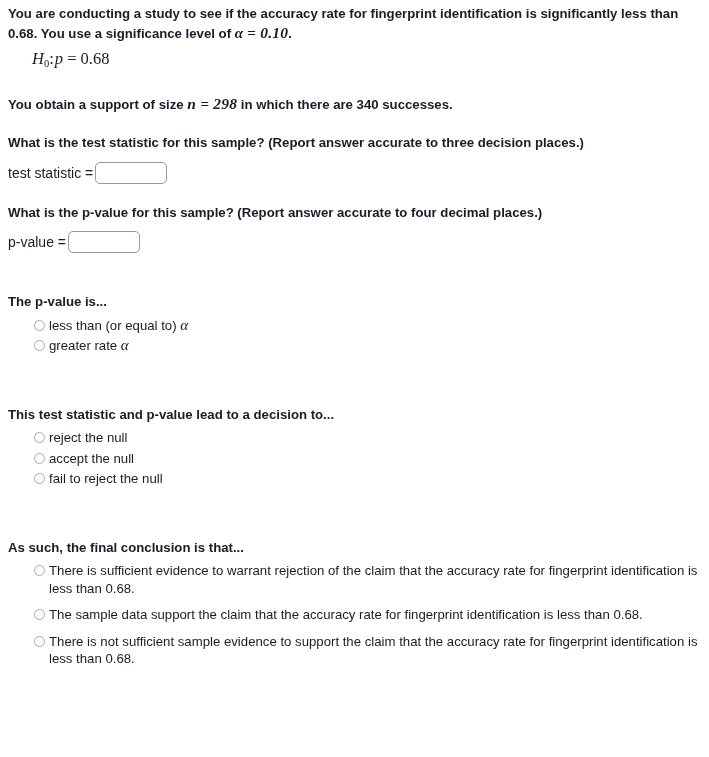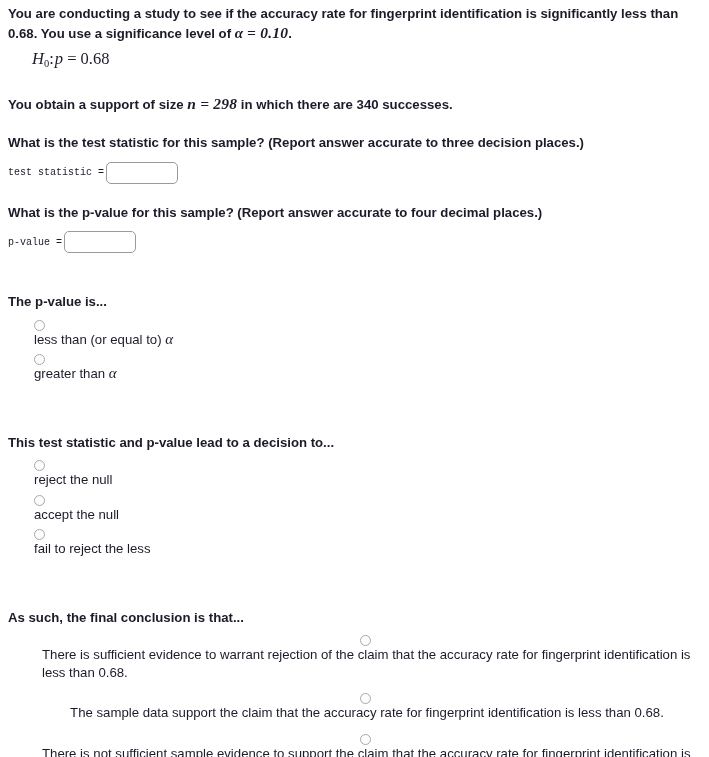--- a/index.html
+++ b/index.html
@@ -64,24 +64,23 @@
   .gap-a { height: 22px; }
   .gap-b { height: 20px; }
 
   
   .answer-row {
     display: flex;
     align-items: center;
     margin-top: 9px;
   }
   .answer-label {
-    font-size: 10px;
+    font-size: 14px;
     margin-right: 2px;
     white-space: nowrap;
-    font-family: Liberation Mono, monospace;
   }
   .answer-input {
     width: 72px;
     height: 22px;
     border: 1px solid #9a9a9a;
     border-radius: 5px;
     background: #ffffff;
     font-family: "Liberation Sans", sans-serif;
     font-size: 13px;
     color: #1b1b2a;
@@ -96,23 +95,22 @@
     line-height: 18.5px;
   }
   .options {
     margin-top: 5px;
     margin-left: 26px;
   }
   .option {
     display: flex;
     align-items: flex-start;
     margin-bottom: 3px;
-    flex-direction: column;
-  }
-  .option.loose { margin-bottom: 9px; align-items: center; }
+  }
+  .option.loose { margin-bottom: 9px; }
   .radio {
     width: 11px;
     height: 11px;
     min-width: 11px;
     border: 1px solid #a8a8a8;
     border-radius: 50%;
     background: #fdfdfd;
     margin-top: 3px;
     margin-right: 4px;
     box-sizing: border-box;
@@ -162,39 +160,39 @@
   <div class="sec-gap-sm"></div>
 
   <p class="para group-prompt">The p-value is...</p>
   <div class="options">
     <div class="option">
       <span class="radio"></span>
       <span class="option-label"><span>less than (or equal to) </span><span class="alpha">α</span></span>
     </div>
     <div class="option">
       <span class="radio"></span>
-      <span class="option-label"><span>greater than </span><span class="alpha">α</span></span>
+      <span class="option-label"><span>greater rate </span><span class="alpha">α</span></span>
     </div>
   </div>
 
   <div class="sec-gap-lg"></div>
 
   <p class="para group-prompt">This test statistic and p-value lead to a decision to...</p>
   <div class="options">
     <div class="option">
       <span class="radio"></span>
       <span class="option-label">reject the null</span>
     </div>
     <div class="option">
       <span class="radio"></span>
       <span class="option-label">accept the null</span>
     </div>
     <div class="option">
       <span class="radio"></span>
-      <span class="option-label">fail to reject the less</span>
+      <span class="option-label">fail to reject the null</span>
     </div>
   </div>
 
   <div class="sec-gap-lg"></div>
 
   <p class="para group-prompt">As such, the final conclusion is that...</p>
   <div class="options">
     <div class="option loose">
       <span class="radio"></span>
       <span class="option-label wide">There is sufficient evidence to warrant rejection of the claim that the accuracy rate for fingerprint identification is less than 0.68.</span>

